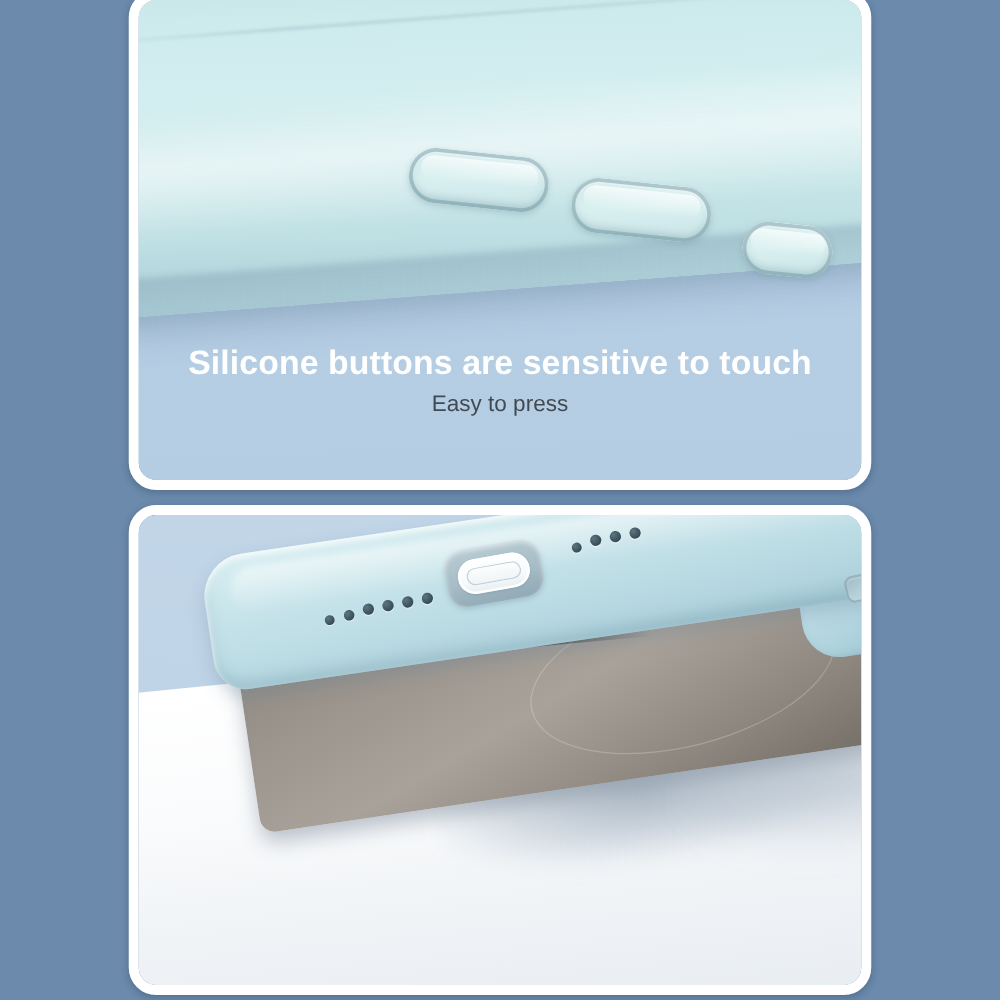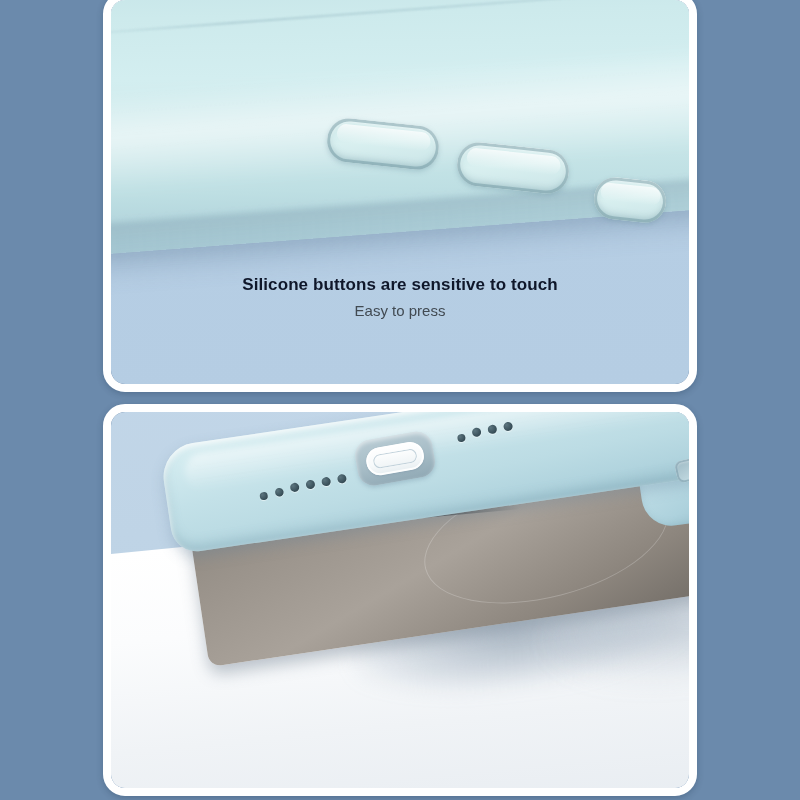--- a/index.html
+++ b/index.html
@@ -137,29 +137,29 @@
 
   
   .caption {
     position: absolute;
     left: 0;
     width: 100%;
     text-align: center;
   }
   .caption .headline {
     margin: 0;
-    font-size: 17px;
+    font-size: 27px;
     font-weight: 700;
     letter-spacing: .1px;
-    color: #0f172a;
+    color: #ffffff;
     line-height: 1.15;
   }
   .caption .subline {
     margin: 7px 0 0 0;
-    font-size: 15px;
+    font-size: 18px;
     font-weight: 400;
     color: #414a52;
     line-height: 1.15;
   }
   #caption-buttons { top: 275px; }
   #caption-ports   { top: 287px; }
 
   
   .p2-bg {
     position: absolute;

